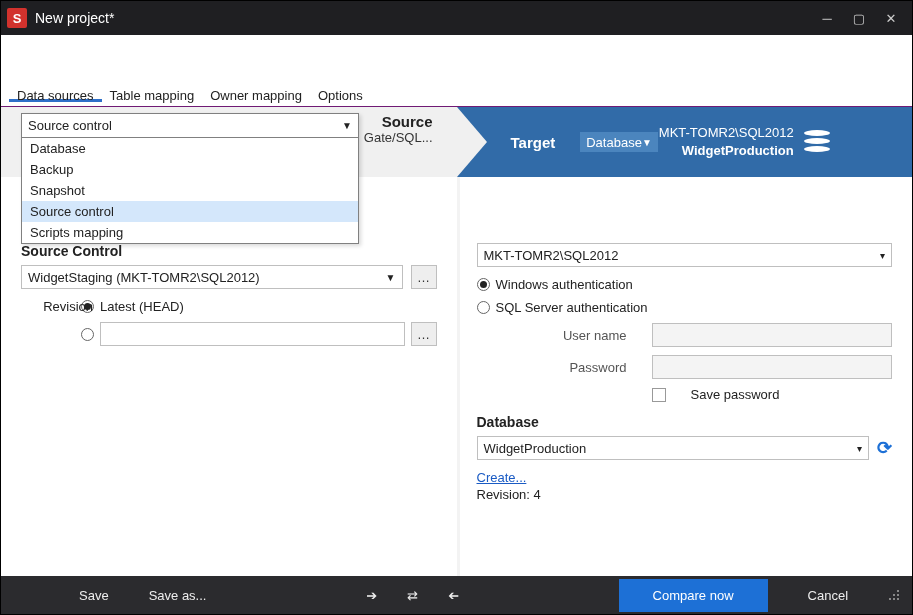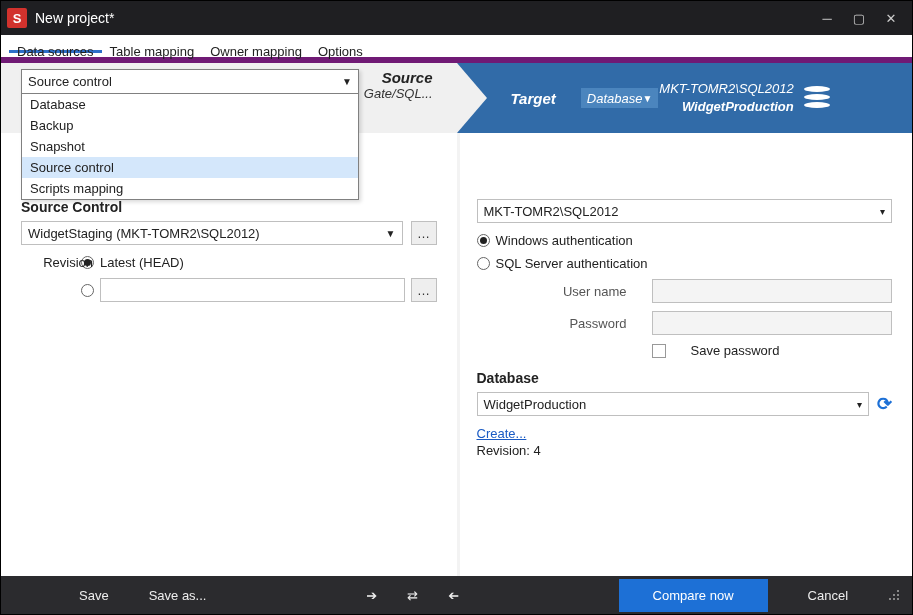--- a/index.html
+++ b/index.html
@@ -22,27 +22,27 @@
     width: 20px; height: 20px; background: #d2322d;
     display:flex;align-items:center;justify-content:center;
     color:#fff;font-weight:bold;font-size:13px;
     border-radius:2px;
   }
   .title { flex: 1; font-size: 14px; font-weight: 400; }
   .winbtns { display: flex; gap: 18px; padding-right:8px; }
   .winbtn { width: 14px; color:#ccc; cursor:pointer; text-align:center; }
   .tabbar {
     height: 28px; background: #fff; display: flex;
-    border-bottom: 6px solid #701a75; padding: 4px 8px;
+    border-bottom: 1px solid #701a75; padding: 4px 8px; margin-top: 44px;
   }
   .tab { padding: 5px 8px; font-size: 13px; color:#222; cursor:pointer; }
   .tab.active { border-bottom: 3px solid #2d6fc9; }
   .content { flex: 1; position: relative; background:#fff; }
   .banner {
-    position:absolute; top:0; left:0; right:0; height:70px; display:flex;font-style:italic;
+    position:absolute; top:0; left:0; right:0; height:70px; display:flex;
   }
   .banner-source {
     flex:1; background:#f0f0f0; height:70px; position:relative; display:flex; flex-direction:column;
     padding:6px 14px; color:#222;
   }
   .banner-source .hdr { display:flex; }
   .banner-source .hdrlabel { flex:1; font-weight:bold; font-size:15px; text-align:right; padding-right:10px;}
   .banner-source .sub { text-align:right; font-size:13px; color:#333; padding-right:10px;}
   .arrow-sep {
     width:0;height:0;

